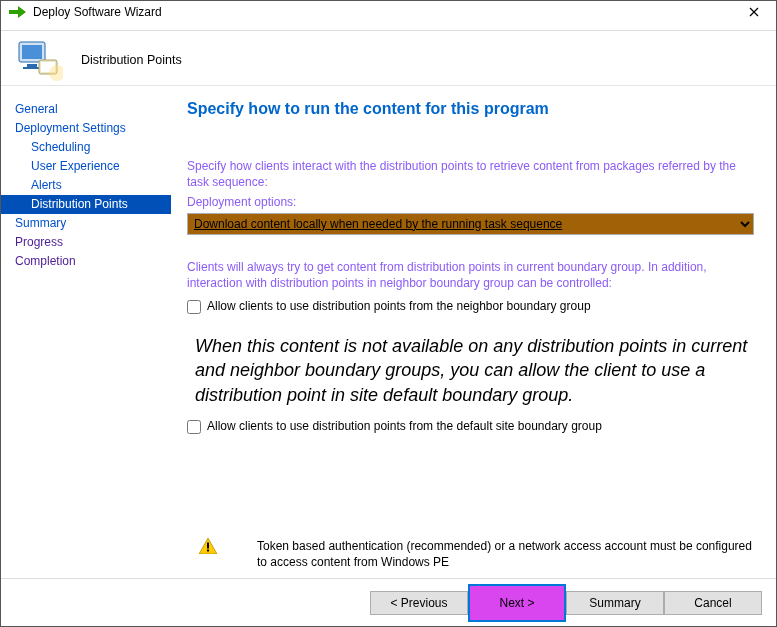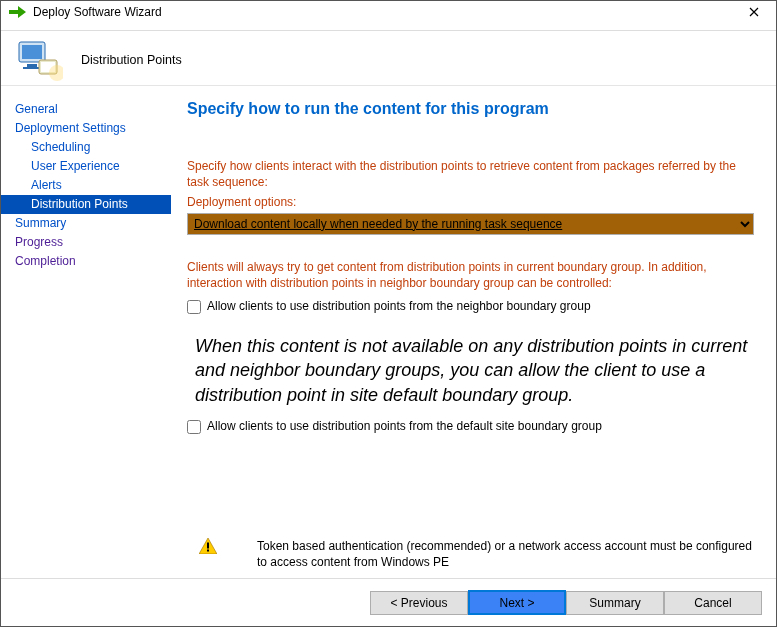--- a/index.html
+++ b/index.html
@@ -73,21 +73,21 @@
   }
   .content h1 {
     font-size:16px;
     font-weight:700;
     color:#0066cc;
     margin:2px 0 40px 0;
   }
   .content .para {
     font-size:12px;
     margin:0 0 4px 0;
-    color:#c2410c;
+    color:#8b5cf6;
     line-height:1.35;
   }
   .content .label-row { margin-top:4px; margin-bottom:2px; }
   select.combo {
     width:100%;
     height:22px;
     font-size:12px;
     font-family:inherit;
     border:1px solid #adadad;
     background:#a16207;
@@ -127,22 +127,22 @@
   }
   .footer button {
     width:98px; height:24px;
     font:12px "Segoe UI", Tahoma, sans-serif;
     background:#e1e1e1;
     border:1px solid #adadad;
     cursor:pointer;
   }
   .footer button.primary {
     border:2px solid #0078d7;
-    background:#3b82f6;
-    height:25px;
+    background:#d946ef;
+    height:38px;
   }
 </style>
 </head>
 <body>
 
 <div class="titlebar">
   <span class="arrow-icon">
     <svg width="18" height="14" viewBox="0 0 18 14">
       <path d="M0 5 H9 V1 L17 7 L9 13 V9 H0 Z" fill="#2ea000"></path>
     </svg>

